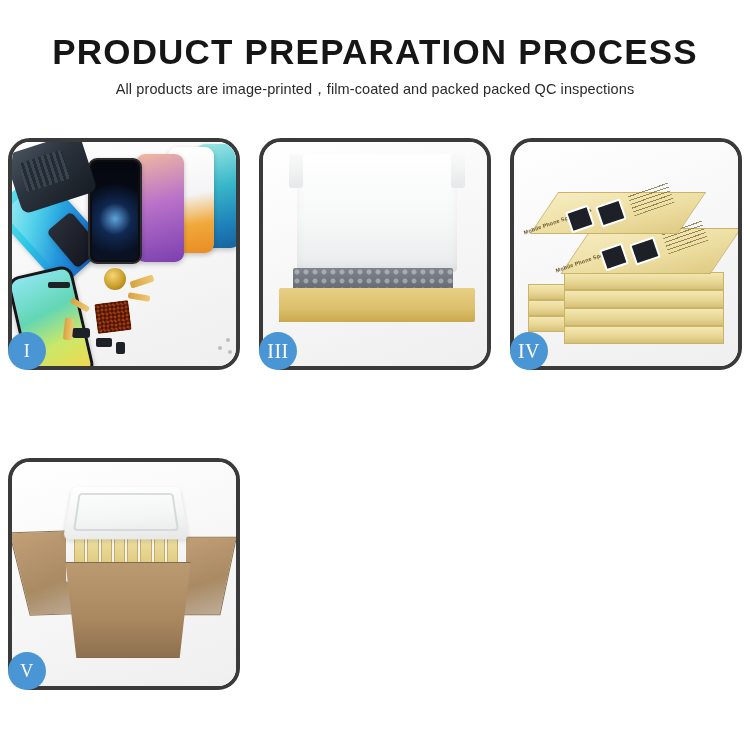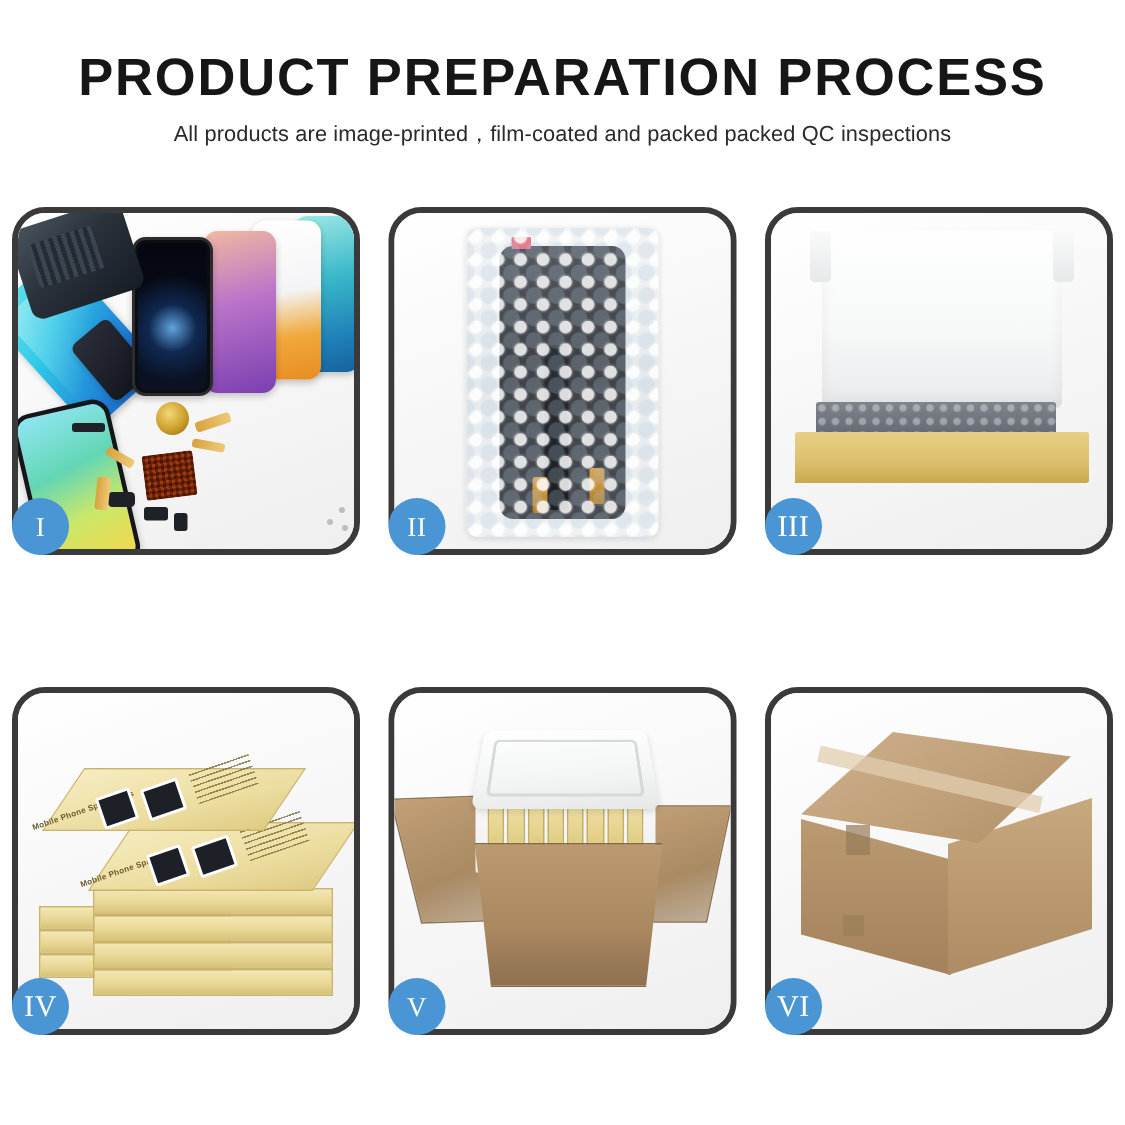--- a/index.html
+++ b/index.html
@@ -472,34 +472,20 @@
       <div class="flex" style="left:116px;top:152px;width:22px;height:6px;transform:rotate(10deg);"></div>
       <div class="flex" style="left:58px;top:160px;width:20px;height:6px;transform:rotate(30deg);"></div>
       <div class="flex" style="left:52px;top:176px;width:9px;height:22px;transform:rotate(6deg);"></div>
       <div class="screw" style="left:214px;top:196px;"></div>
       <div class="screw" style="left:206px;top:204px;"></div>
       <div class="screw" style="left:216px;top:208px;"></div>
     </div>
     <div class="badge">I</div>
   </div>
 
-  <div class="panel">
-    <div class="panel-inner">
-      <div class="bubble-bag">
-        <div class="screen-inside"></div>
-        <div class="flex-tail"></div>
-        <div class="conn-gold" style="left:44px;top:166px;"></div>
-        <div class="conn-gold" style="left:82px;top:160px;"></div>
-        <div class="pink-tab"></div>
-        <div class="bubbles"></div>
-        <div class="bubbles2"></div>
-      </div>
-    </div>
-    <div class="badge">II</div>
-  </div>
 
   <div class="panel">
     <div class="panel-inner">
       <div class="foam-lid"></div>
       <div class="tray-inner"></div>
       <div class="tray-left"></div>
       <div class="tray-right"></div>
       <div class="tray-front"></div>
     </div>
     <div class="badge wide">III</div>
@@ -547,25 +533,14 @@
         <div class="ybox"></div>
         <div class="ybox"></div>
         <div class="ybox"></div>
       </div>
       <div class="foam-top"></div>
       <div class="carton-body"></div>
     </div>
     <div class="badge">V</div>
   </div>
 
-  <div class="panel">
-    <div class="panel-inner">
-      <div class="big-left"></div>
-      <div class="big-right"></div>
-      <div class="big-top"></div>
-      <div class="tape"></div>
-      <div class="tape-seam"></div>
-      <div class="tape-seam2"></div>
-    </div>
-    <div class="badge wide">VI</div>
-  </div>
 
 </div>
 
 </body></html>

